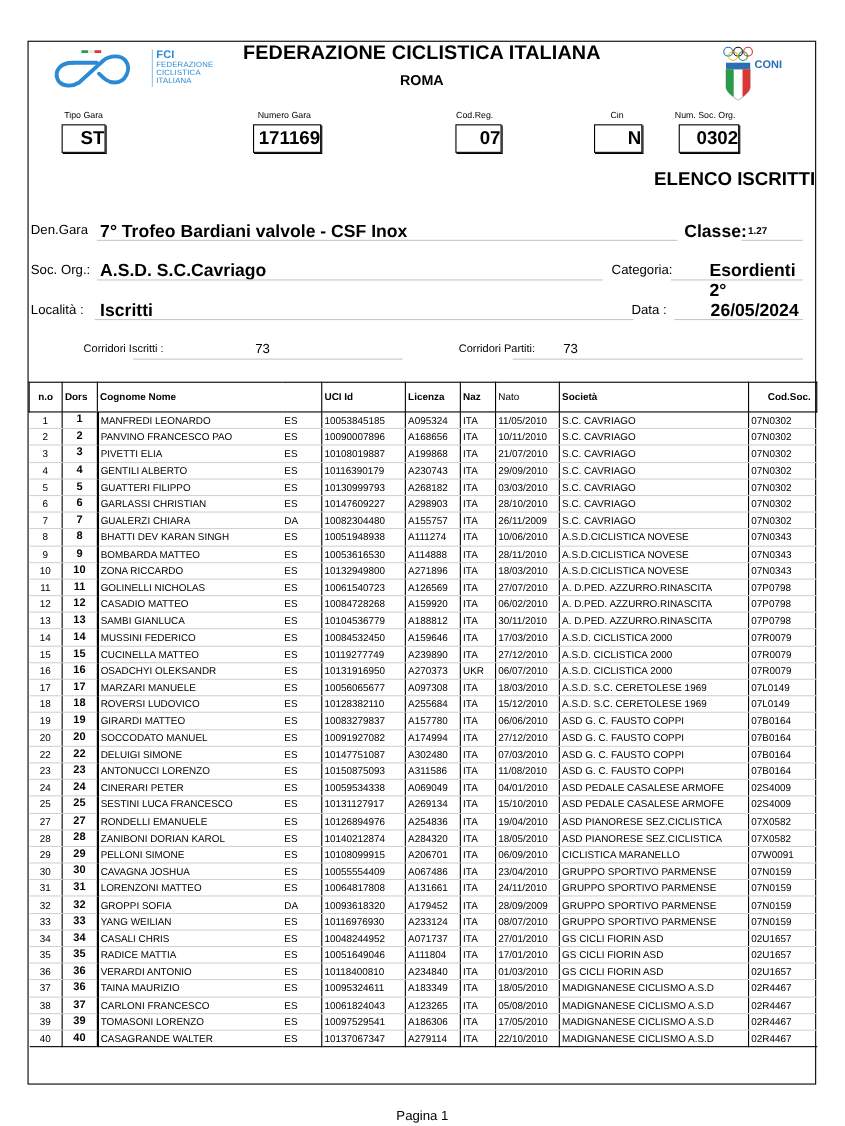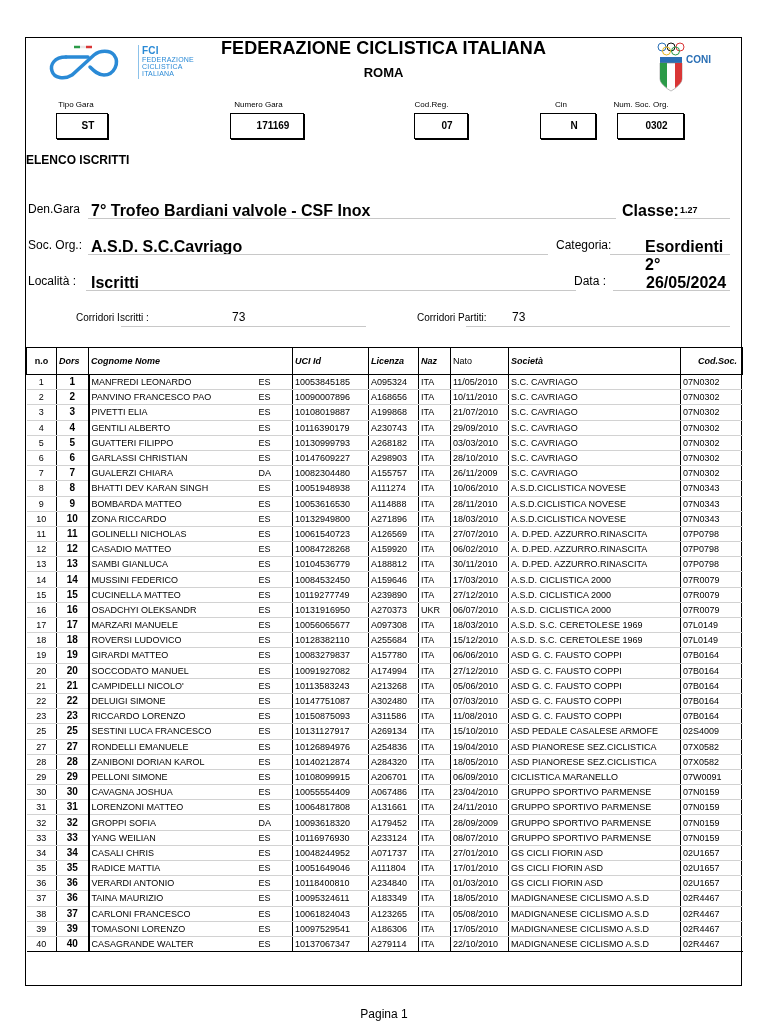--- a/index.html
+++ b/index.html
@@ -10,33 +10,33 @@
   .fci-logo { position: absolute; left: 20px; top: 3px; width: 140px; height: 42px; }
   .fci-text { position: absolute; left: 96px; top: 4px; font-size: 7px; line-height: 7px; color: #2a8ad6; letter-spacing: 0.2px; }
   .fci-text .big { font-size: 10px; line-height: 11px; font-weight: bold; color: #2a8ad6; }
   .fci-sep { position: absolute; left: 92px; top: 4px; width: 1px; height: 34px; background: #8cc2ea; }
   .title { position: absolute; left: 0; right: 0; top: 0px; text-align: center; font-size: 18px; font-weight: bold; letter-spacing: 0.1px; }
   .subtitle { position: absolute; left: 0; right: 0; top: 27px; text-align: center; font-size: 13px; font-weight: bold; }
   .coni { position: absolute; left: 630px; top: 3px; width: 70px; height: 52px; }
   .coni-text { position: absolute; left: 660px; top: 16px; font-size: 10px; font-weight: bold; color: #2a6fb5; }
 
   .field-label { position: absolute; font-size: 8px; text-align: center; }
-  .boxed { position: absolute; border: 1px solid #000; box-shadow: 1px 1px 0 #000; height: 24px; line-height: 24px; text-align: center; font-size: 10px; font-weight: bold; background: #fff; padding-left: 12px; }
-
-  .list-title { position: absolute; left: 0; right: 0; top: 115px; text-align: left; font-size: 12px; font-weight: bold; }
+  .boxed { position: absolute; border: 1px solid #000; box-shadow: 1px 1px 0 #000; height: 24px; line-height: 24px; text-align: right; font-size: 17px; font-weight: bold; background: #fff; }
+
+  .list-title { position: absolute; left: 0; right: 0; top: 115px; text-align: right; font-size: 17px; font-weight: bold; }
 
   .info-label { position: absolute; font-size: 12px; }
   .info-value { position: absolute; font-size: 16px; font-weight: bold; }
   .info-line { position: absolute; height: 1px; background: #c8c8c8; }
   .small-label { position: absolute; font-size: 10px; margin-left: 48px; }
   .small-value { position: absolute; font-size: 12px; }
 
   
   table.entries { position: absolute; left: 0px; top: 309px; width: 716px; border-collapse: collapse; table-layout: fixed; font-size: 9px; }
-  table.entries th { font-style: italic; font-weight: bold; font-size: 9px; text-align: left; height: 26px; border-left: 1px solid #000; border-right: 1px solid #000; border-top: 1px solid #000; border-bottom: 1px solid #000; padding: 0 2px; }
+  table.entries th { font-weight: bold; font-size: 9px; text-align: left; height: 26px; border-left: 1px solid #000; border-right: 1px solid #000; border-top: 1px solid #000; border-bottom: 1px solid #000; padding: 0 2px; }
   table.entries th.c-no { font-style: normal; text-align: center; }
   table.entries th.c-nato { font-style: normal; font-weight: normal; }
   table.entries th.c-cod { text-align: right; padding-right: 5px; }
   table.entries td { height: 14.2px; padding: 0 2px; border-bottom: 1px solid #d2d2d2; white-space: nowrap; overflow: hidden; line-height: 14px; }
   table.entries td.c-no { text-align: center; border-right: 1px solid #000; }
   table.entries td.c-dors { text-align: center; font-weight: bold; font-size: 10px; border-right: 2px solid #000; }
   table.entries td.c-name { border-right: 0; }
   table.entries td.c-cat { text-align: left; border-right: 1px solid #000; }
   table.entries td.c-uci { border-right: 1px solid #000; }
   table.entries td.c-lic { border-right: 1px solid #000; }
@@ -394,54 +394,54 @@
           <td class="c-name">SOCCODATO MANUEL</td>
           <td class="c-cat">ES</td>
           <td class="c-uci">10091927082</td>
           <td class="c-lic">A174994</td>
           <td class="c-naz">ITA</td>
           <td class="c-nato">27/12/2010</td>
           <td class="c-soc">ASD G. C. FAUSTO COPPI</td>
           <td class="c-cod">07B0164</td>
         </tr>
         <tr>
-          <td class="c-no">21</td>
-          <td class="c-dors">21</td>
-          <td class="c-name">CAMPIDELLI NICOLO'</td>
-          <td class="c-cat">ES</td>
-          <td class="c-uci">10113583243</td>
-          <td class="c-lic">A213268</td>
-          <td class="c-naz">ITA</td>
-          <td class="c-nato">05/06/2010</td>
-          <td class="c-soc">ASD G. C. FAUSTO COPPI</td>
-          <td class="c-cod">07B0164</td>
-        </tr>
-        <tr>
           <td class="c-no">22</td>
           <td class="c-dors">22</td>
           <td class="c-name">DELUIGI SIMONE</td>
           <td class="c-cat">ES</td>
           <td class="c-uci">10147751087</td>
           <td class="c-lic">A302480</td>
           <td class="c-naz">ITA</td>
           <td class="c-nato">07/03/2010</td>
           <td class="c-soc">ASD G. C. FAUSTO COPPI</td>
           <td class="c-cod">07B0164</td>
         </tr>
         <tr>
           <td class="c-no">23</td>
           <td class="c-dors">23</td>
-          <td class="c-name">RICCARDO LORENZO</td>
+          <td class="c-name">ANTONUCCI LORENZO</td>
           <td class="c-cat">ES</td>
           <td class="c-uci">10150875093</td>
           <td class="c-lic">A311586</td>
           <td class="c-naz">ITA</td>
           <td class="c-nato">11/08/2010</td>
           <td class="c-soc">ASD G. C. FAUSTO COPPI</td>
           <td class="c-cod">07B0164</td>
+        </tr>
+        <tr>
+          <td class="c-no">24</td>
+          <td class="c-dors">24</td>
+          <td class="c-name">CINERARI PETER</td>
+          <td class="c-cat">ES</td>
+          <td class="c-uci">10059534338</td>
+          <td class="c-lic">A069049</td>
+          <td class="c-naz">ITA</td>
+          <td class="c-nato">04/01/2010</td>
+          <td class="c-soc">ASD PEDALE CASALESE ARMOFE</td>
+          <td class="c-cod">02S4009</td>
         </tr>
         <tr>
           <td class="c-no">25</td>
           <td class="c-dors">25</td>
           <td class="c-name">SESTINI LUCA FRANCESCO</td>
           <td class="c-cat">ES</td>
           <td class="c-uci">10131127917</td>
           <td class="c-lic">A269134</td>
           <td class="c-naz">ITA</td>
           <td class="c-nato">15/10/2010</td>

